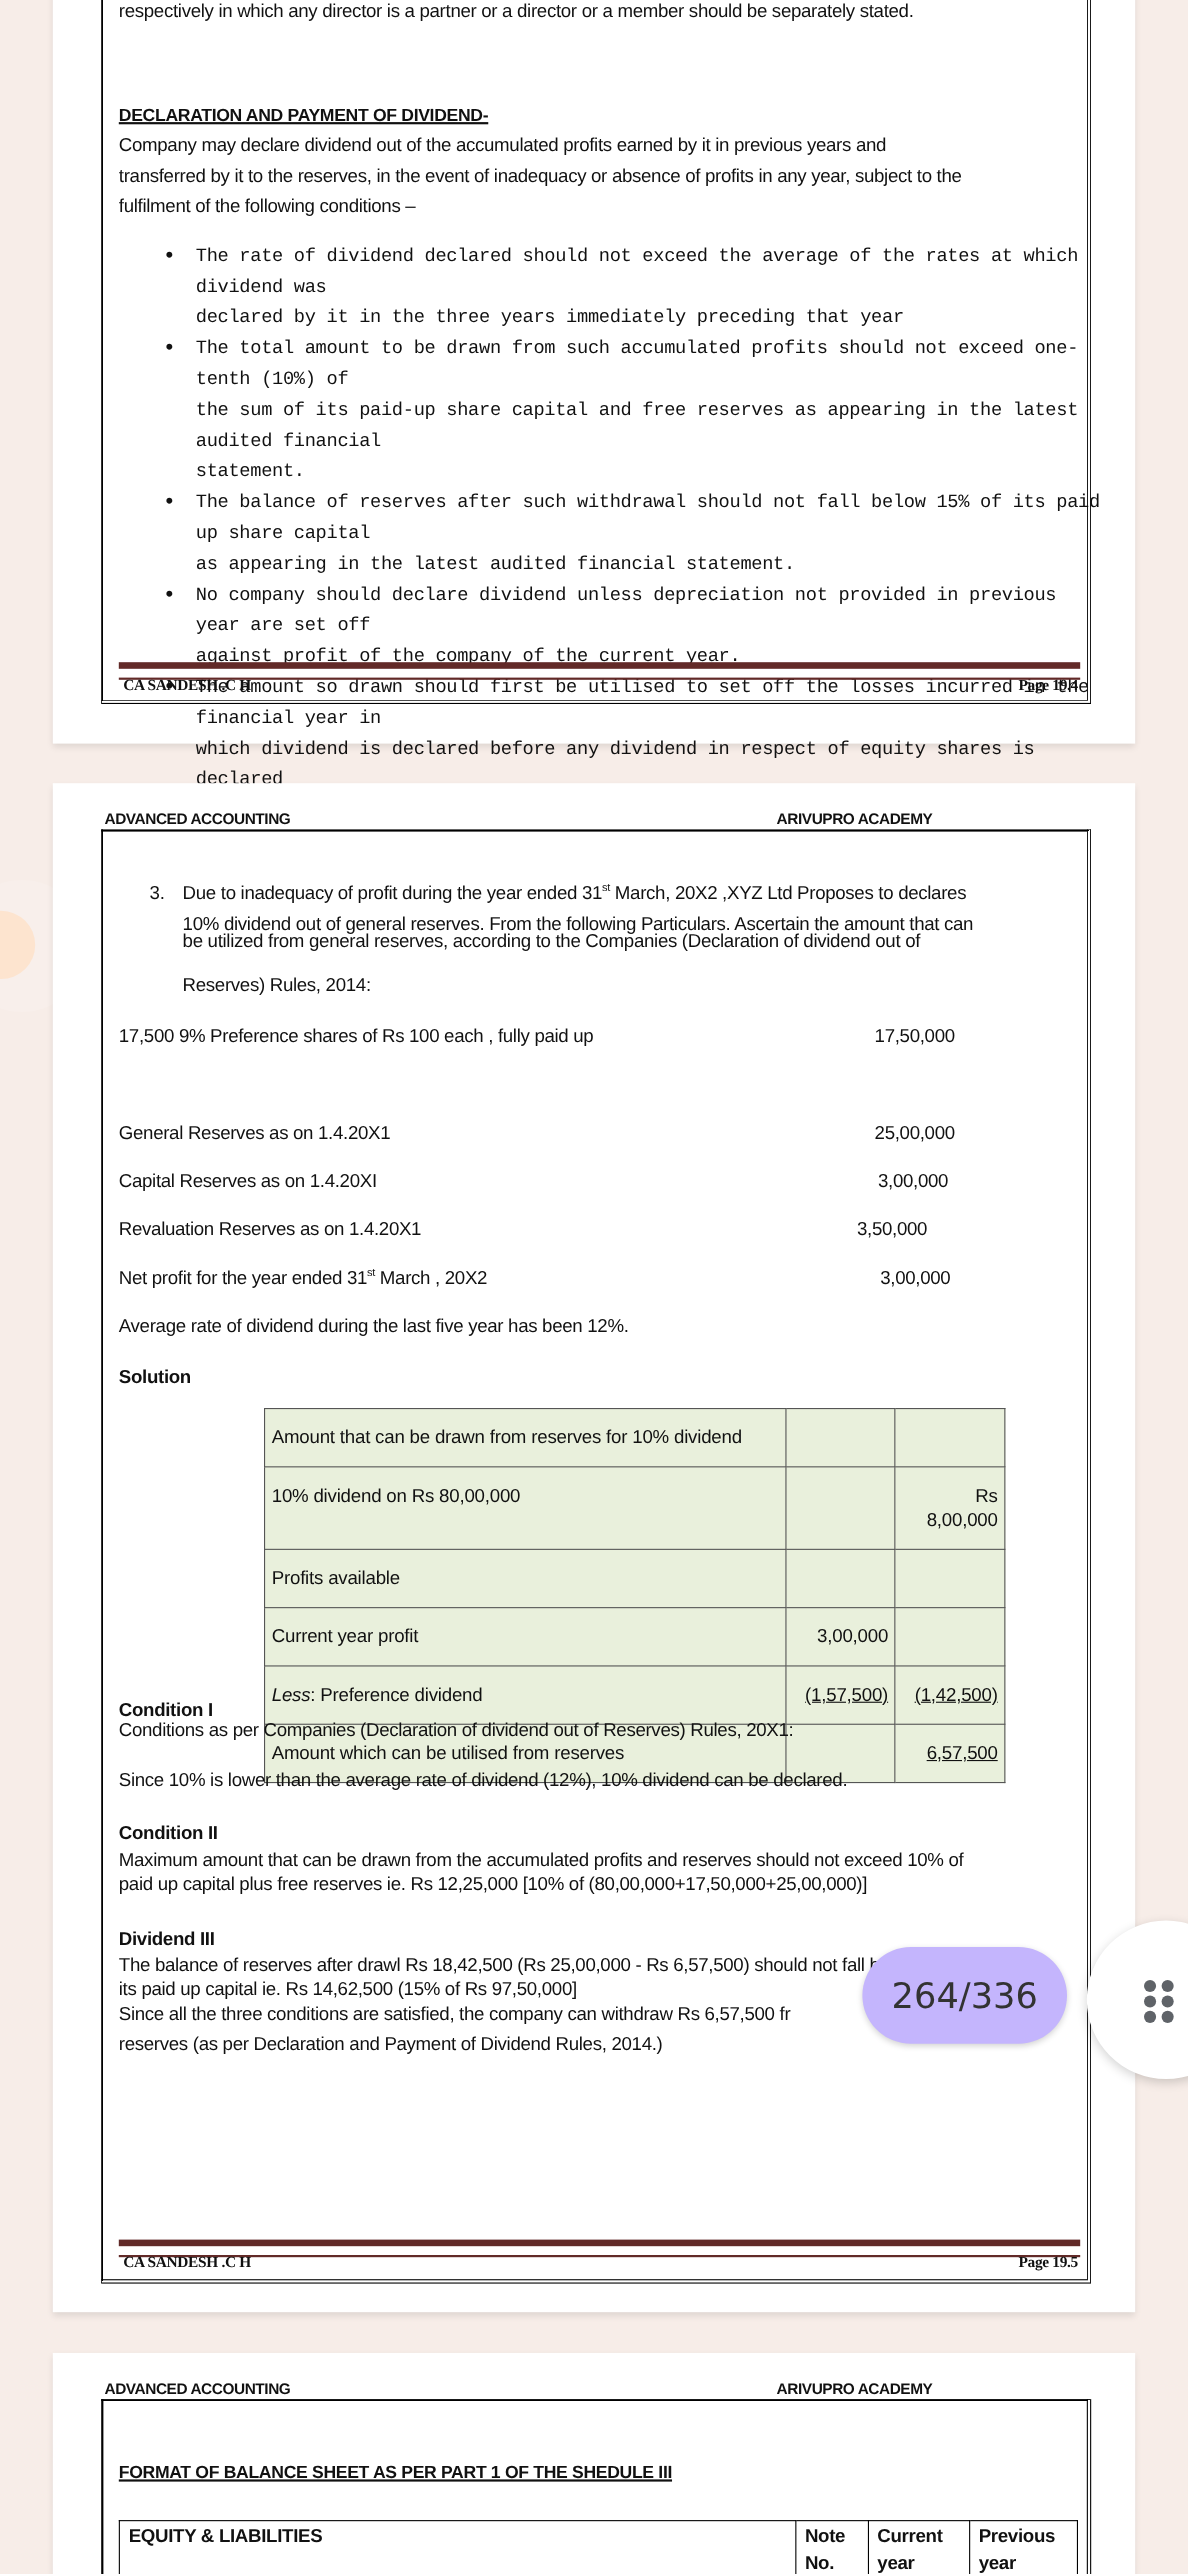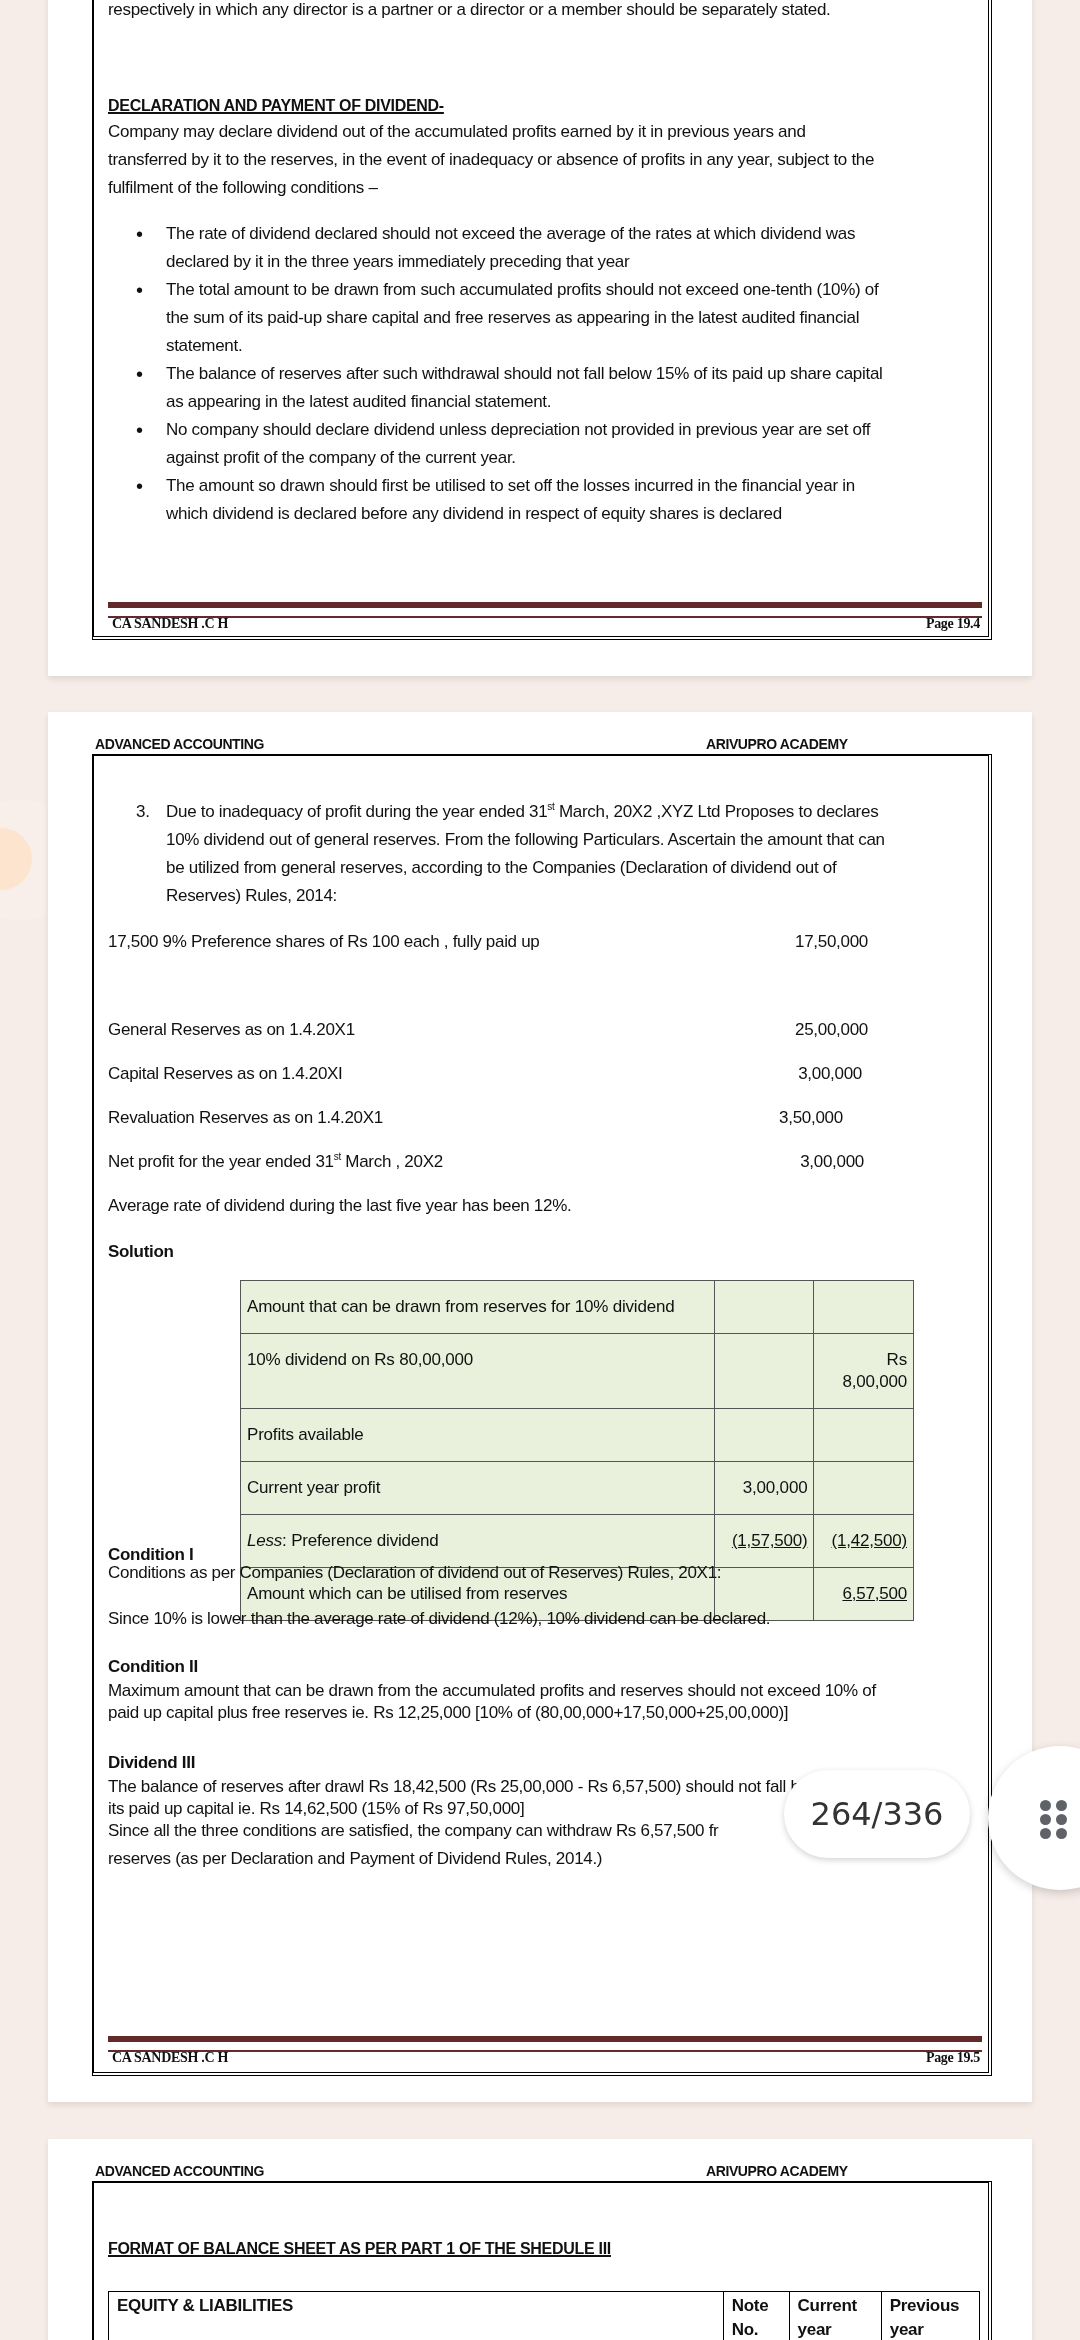--- a/index.html
+++ b/index.html
@@ -41,21 +41,21 @@
   table.sol {
     position:absolute; border-collapse:collapse; background:#e9f0dc;
     font-size:17px; letter-spacing:-0.2px;
   }
   table.sol td { border:1.5px solid #555; padding:15px 6px; vertical-align:top; line-height:22px; }
   table.sol td.num { text-align:right; }
   .ul { text-decoration:underline; }
   sup { font-size:10px; line-height:0; }
   .pill {
     position:absolute; left:784px; top:1770px; width:186px; height:88px;
-    border-radius:44px; background:#ffffff; box-shadow:0 2px 6px rgba(0,0,0,0.18);
+    border-radius:44px; background:#c4b5fd; box-shadow:0 2px 6px rgba(0,0,0,0.18);
     display:flex; align-items:center; justify-content:center;
     font-size:32px; color:#333; font-family:"DejaVu Sans", sans-serif;
   }
   .fab {
     position:absolute; left:988px; top:1746px; width:144px; height:144px;
     border-radius:50%; background:#fff; box-shadow:0 3px 10px rgba(0,0,0,0.18);
   }
   .dots { position:absolute; left:52px; top:54px; width:30px; height:38px; }
   .dots span { position:absolute; width:11px; height:11px; border-radius:50%; background:#5f6368; }
   .a11y {
@@ -78,21 +78,21 @@
 <div class="page" style="top:-20px; height:696px;">
   <div class="frame" style="top:0; height:660px;">
 
     <div class="txt" style="left:14px; top:14px;">respectively in which any director is a partner or a director or a member should be separately stated.</div>
 
     <div class="txt bold underline" style="left:14px; top:110px; font-size:16px;">DECLARATION AND PAYMENT OF DIVIDEND-</div>
     <div class="txt" style="left:14px; top:136px;">Company may declare dividend out of the accumulated profits earned by it in previous years and</div>
     <div class="txt" style="left:14px; top:164px;">transferred by it to the reserves, in the event of inadequacy or absence of profits in any year, subject to the</div>
     <div class="txt" style="left:14px; top:192px;">fulfilment of the following conditions –</div>
 
-    <ul class="bul" style="left:14px; top:238px; width:880px;">
+    <ul class="bul" style="left:26px; top:238px; width:880px;font-family:Liberation Mono, monospace;">
       <li><span>The rate of dividend declared should not exceed the average of the rates at which dividend was</span><br><span>declared by it in the three years immediately preceding that year</span></li>
       <li><span>The total amount to be drawn from such accumulated profits should not exceed one-tenth (10%) of</span><br><span>the sum of its paid-up share capital and free reserves as appearing in the latest audited financial</span><br><span>statement.</span></li>
       <li><span>The balance of reserves after such withdrawal should not fall below 15% of its paid up share capital</span><br><span>as appearing in the latest audited financial statement.</span></li>
       <li><span>No company should declare dividend unless depreciation not provided in previous year are set off</span><br><span>against profit of the company of the current year.</span></li>
       <li><span>The amount so drawn should first be utilised to set off the losses incurred in the financial year in</span><br><span>which dividend is declared before any dividend in respect of equity shares is declared</span></li>
     </ul>
 
     <div class="footbar" style="top:620px;"></div>
     <div class="foot" style="left:18px; top:634px;">CA SANDESH .C H</div>
     <div class="foot" style="right:8px; top:634px;">Page 19.4</div>
@@ -100,21 +100,21 @@
 </div>
 
 <div class="page" style="top:712px; height:1390px;">
   <div class="hdr" style="left:47px; top:24px;">ADVANCED ACCOUNTING</div>
   <div class="hdr" style="left:658px; top:24px;">ARIVUPRO ACADEMY</div>
 
   <div class="frame" style="top:42px; height:1322px;">
     <div class="txt" style="left:42px; top:42px;">3.</div>
     <div class="txt" style="left:72px; top:42px;">Due to inadequacy of profit during the year ended 31<sup>st</sup> March, 20X2 ,XYZ Ltd Proposes to declares</div>
     <div class="txt" style="left:72px; top:70px;">10% dividend out of general reserves. From the following Particulars. Ascertain the amount that can</div>
-    <div class="txt" style="left:72px; top:98px;">be utilized from general reserves, according to the Companies (Declaration of dividend out of</div>
+    <div class="txt" style="left:72px; top:86px;">be utilized from general reserves, according to the Companies (Declaration of dividend out of</div>
     <div class="txt" style="left:72px; top:126px;">Reserves) Rules, 2014:</div>
 
     <div class="row" style="top:172px;"><span>17,500 9% Preference shares of Rs 100 each , fully paid up</span><span class="val">17,50,000</span></div>
     <div class="row" style="top:260px;"><span>General Reserves as on 1.4.20X1</span><span class="val">25,00,000</span></div>
     <div class="row" style="top:304px;"><span>Capital Reserves as on 1.4.20XI</span><span class="val" style="width:102px;">3,00,000</span></div>
     <div class="row" style="top:348px;"><span>Revaluation Reserves as on 1.4.20X1</span><span class="val" style="width:102px;text-align:center;">3,50,000</span></div>
     <div class="row" style="top:392px;"><span>Net profit for the year ended 31<sup>st</sup> March , 20X2</span><span class="val" style="width:104px;">3,00,000</span></div>
 
     <div class="txt" style="left:14px; top:436px;">Average rate of dividend during the last five year has been 12%.</div>
     <div class="txt bold" style="left:14px; top:482px;">Solution</div>

